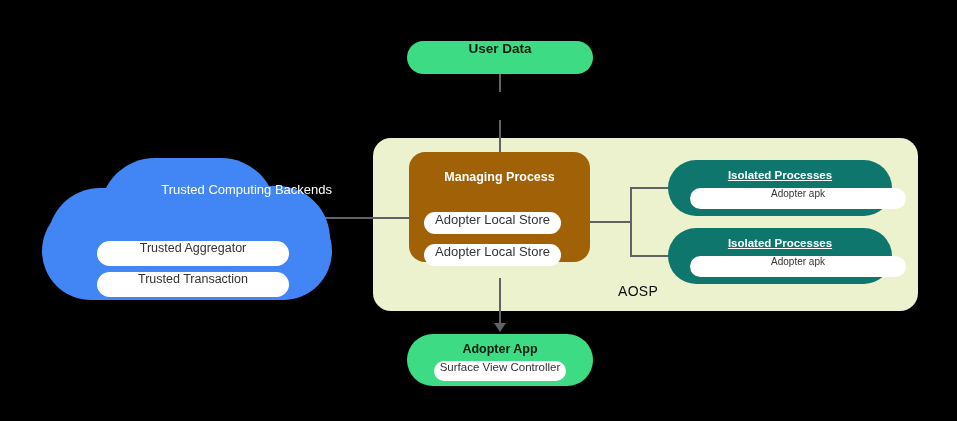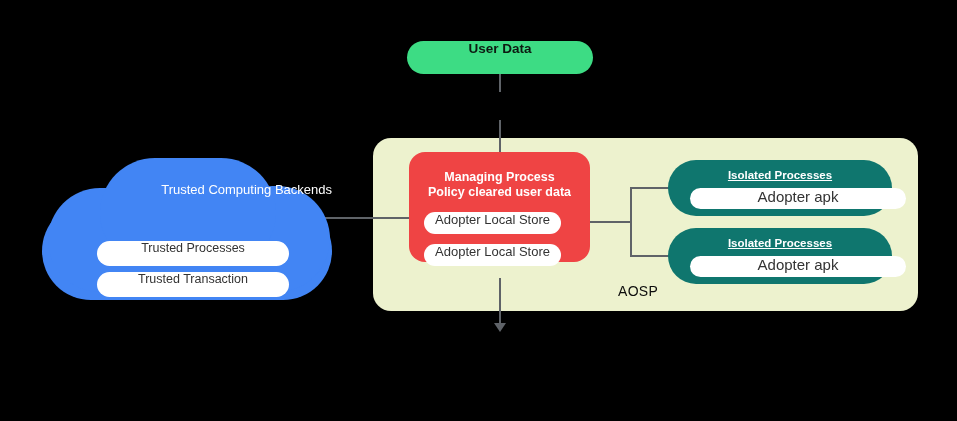--- a/index.html
+++ b/index.html
@@ -32,33 +32,33 @@
 
   
   #user-data{left:407px;top:41px;width:186px;height:33px;background:#3DDC84;
        color:#0d1b12;font-size:13.5px;font-weight:bold;}
   
   #permissions{left:407px;top:92px;width:186px;height:28px;background:#D9EAFB;
        color:#0d1b2a;font-size:12.5px;font-weight:bold;}
 
   
   #managing{position:absolute;left:409px;top:152px;width:181px;height:110px;
-       background:#ef4444;border-radius:16px;}
+       background:#a16207;border-radius:16px;}
   #managing-title{position:absolute;left:0;top:18px;width:181px;text-align:center;
        color:#fff;font-size:12.5px;font-weight:bold;line-height:15px;}
   .mp-store{left:15px;width:137px;height:22px;background:#fff;color:#333;font-size:13px;}
   #mp-s0{top:60px;} #mp-s1{top:92px;}
 
   
   .iso{position:absolute;left:668px;width:224px;height:56px;background:#0f766e;
        border-radius:28px;}
   #iso0{top:160px;} #iso1{top:228px;}
   .iso-title{position:absolute;left:0;top:9px;width:224px;text-align:center;color:#fff;
        font-size:11.5px;font-weight:bold;text-decoration:underline;}
-  .iso-apk{left:22px;top:28px;width:216px;height:21px;background:#fff;color:#333;font-size:15px;}
+  .iso-apk{left:22px;top:28px;width:216px;height:21px;background:#fff;color:#333;font-size:10px;}
 
   
   #adopter-app{position:absolute;left:407px;top:334px;width:186px;height:52px;
        background:#3DDC84;border-radius:26px;}
   #adopter-title{position:absolute;left:0;top:8px;width:186px;text-align:center;
        color:#0d1b12;font-size:12.5px;font-weight:bold;}
   #adopter-svc{left:27px;top:27px;width:132px;height:20px;background:#fff;color:#333;font-size:11.5px;}
 
   
   .line{position:absolute;background:#5f6368;}
@@ -93,31 +93,30 @@
   </div>
 
 
   <div id="cloud">
     <div class="cloud-part" id="cl-base"></div>
     <div class="cloud-part" id="cl-l"></div>
     <div class="cloud-part" id="cl-r"></div>
     <div class="cloud-part" id="cl-top"></div>
     <div id="cloud-title">Trusted Computing Backends</div>
     <div class="pill cloud-item" id="cloud-i1">
-      <span>Trusted Processes</span>
+      <span>Trusted Aggregator</span>
     </div>
     <div class="pill cloud-item" id="cloud-i2">
       <span>Trusted Transaction</span>
     </div>
   </div>
 
   <div id="managing">
     <div id="managing-title">
       <span>Managing Process</span><br>
-      <span>Policy cleared user data</span>
     </div>
     <div class="pill mp-store" id="mp-s0">
       <span>Adopter Local Store</span>
     </div>
     <div class="pill mp-store" id="mp-s1">
       <span>Adopter Local Store</span>
     </div>
   </div>
 
   <div class="iso" id="iso0">
@@ -126,14 +125,20 @@
       <span>Adopter apk</span>
     </div>
   </div>
   <div class="iso" id="iso1">
     <div class="iso-title">Isolated Processes</div>
     <div class="pill iso-apk">
       <span>Adopter apk</span>
     </div>
   </div>
 
+  <div id="adopter-app">
+    <div id="adopter-title">Adopter App</div>
+    <div class="pill" id="adopter-svc">
+      <span>Surface View Controller</span>
+    </div>
+  </div>
 
 </div>
 
 </body></html>

